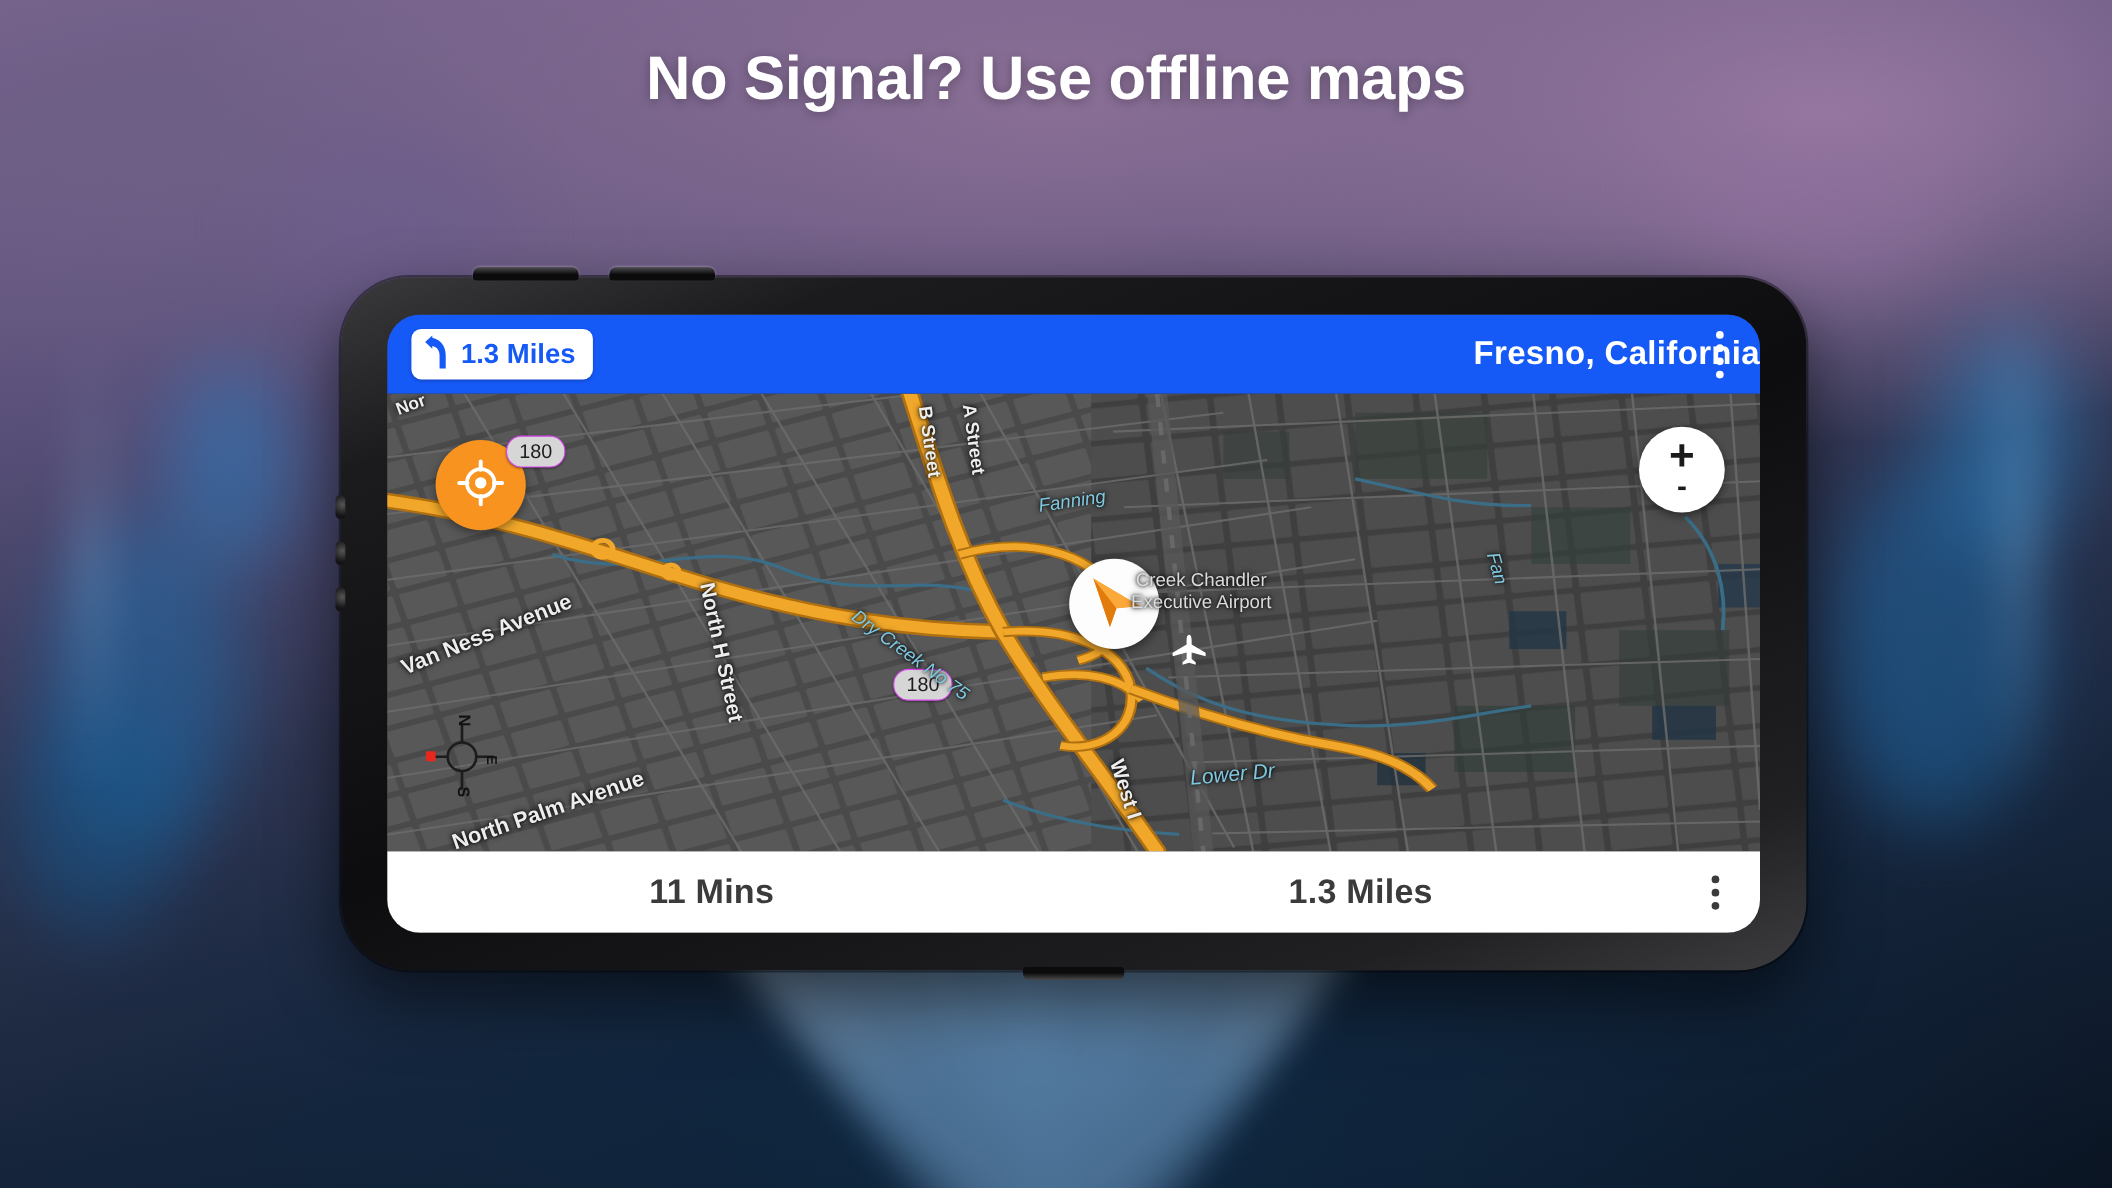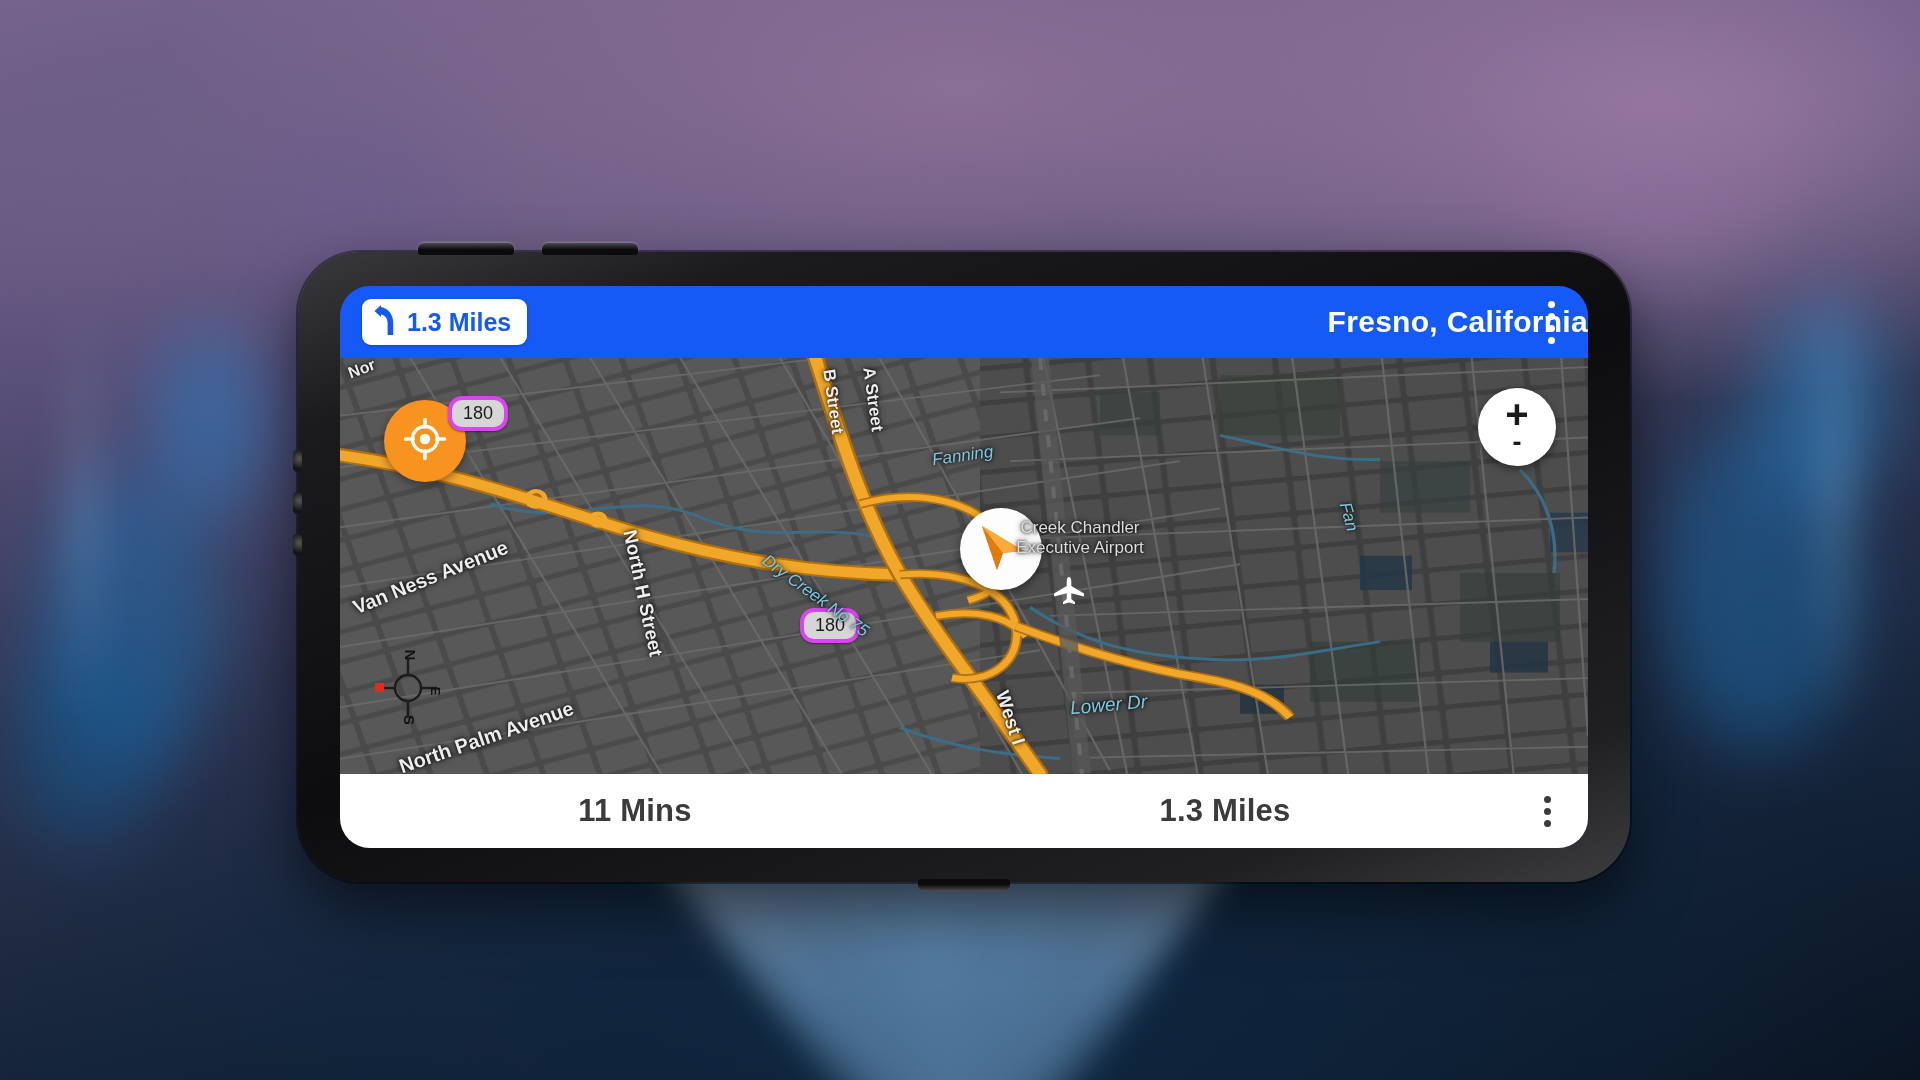--- a/index.html
+++ b/index.html
@@ -37,21 +37,21 @@
     position: absolute; top: 36px; left: 0; width: 100%;
     text-align: center; color: #ffffff;
     font-size: 56px; font-weight: bold; line-height: 1.26;
     letter-spacing: -0.4px;
     text-shadow: 0 2px 10px rgba(0,0,0,.30);
   }
   #headline .hl-line { display: block; white-space: nowrap; }
 
   
   #phone-mockup {
-    position: absolute; left: 298px; top: 252px;
+    position: absolute; left: 310px; top: 252px;
     width: 1332px; height: 630px;
     border-radius: 62px;
     background: linear-gradient(160deg, #3a3a3c 0%, #1b1b1d 16%, #0d0d0f 50%, #202022 86%, #3d3d3f 100%);
     box-shadow: 0 26px 60px rgba(0,0,0,.55), 0 0 0 2px rgba(0,0,0,.4);
     padding: 34px 42px;
   }
   
   .nub {
     position: absolute; top: -9px; height: 12px; border-radius: 6px 6px 3px 3px;
     background: linear-gradient(to bottom, #4b4b4d, #0b0b0c 55%, #0b0b0c);
@@ -119,21 +119,21 @@
     white-space: nowrap; pointer-events: none;
     text-shadow: 0 0 3px rgba(0,0,0,.95), 0 0 6px rgba(0,0,0,.8);
   }
   .map-label.water { color: #7fc8e0; font-weight: normal; font-style: italic; }
   .map-label.poi { color: #dcdcdc; font-weight: normal; font-size: 17px; text-align: center; }
 
   
   .shield {
     position: absolute; background: #d6d6d6; color: #1c1c1c;
     border-radius: 14px; padding: 3px 11px; font-size: 18px; font-weight: normal;
-    border: 4px solid #d946ef; box-shadow: 0 1px 2px rgba(0,0,0,.45);
+    border: 1px solid #d946ef; box-shadow: 0 1px 2px rgba(0,0,0,.45);
   }
 
   
   #locate-button {
     position: absolute; left: 44px; top: 42px; width: 82px; height: 82px;
     border-radius: 50%; background: #f7931e;
     box-shadow: 0 3px 9px rgba(0,0,0,.4);
     display: flex; align-items: center; justify-content: center;
   }
   
@@ -200,20 +200,21 @@
     <div class="ray" style="transform: translateX(-50%) rotate(-2deg);"></div>
     <div class="ray" style="transform: translateX(-50%) rotate(5deg);"></div>
     <div class="ray" style="transform: translateX(-50%) rotate(12deg);"></div>
     <div class="ray" style="transform: translateX(-50%) rotate(19deg);"></div>
     <div class="ray" style="transform: translateX(-50%) rotate(27deg);"></div>
     <div class="ray" style="transform: translateX(-50%) rotate(35deg);"></div>
   </div>
 </div>
 
 <div id="headline">
+  <span class="hl-line">No Signal? Use offline maps</span>
 </div>
 
 <div id="phone-mockup">
   <div class="nub" id="nub-camera"></div>
   <div class="nub" id="nub-speaker"></div>
   <div id="nub-bottom"></div>
   <div class="side-btn" id="side-btn-1"></div>
   <div class="side-btn" id="side-btn-2"></div>
   <div class="side-btn" id="side-btn-3"></div>
 

